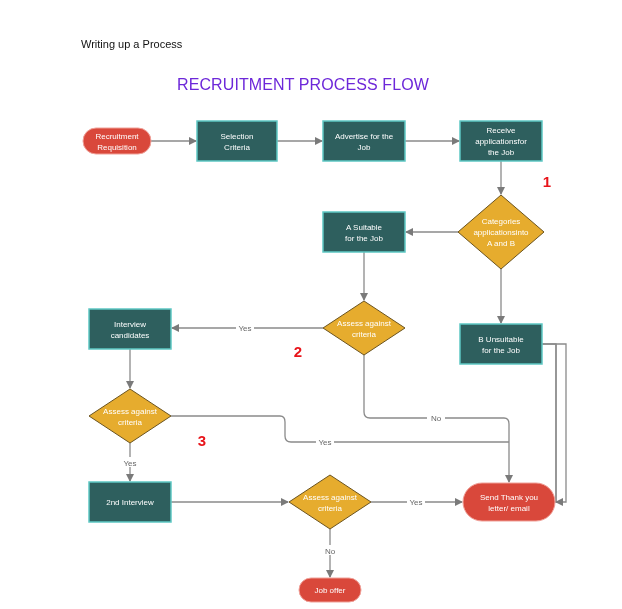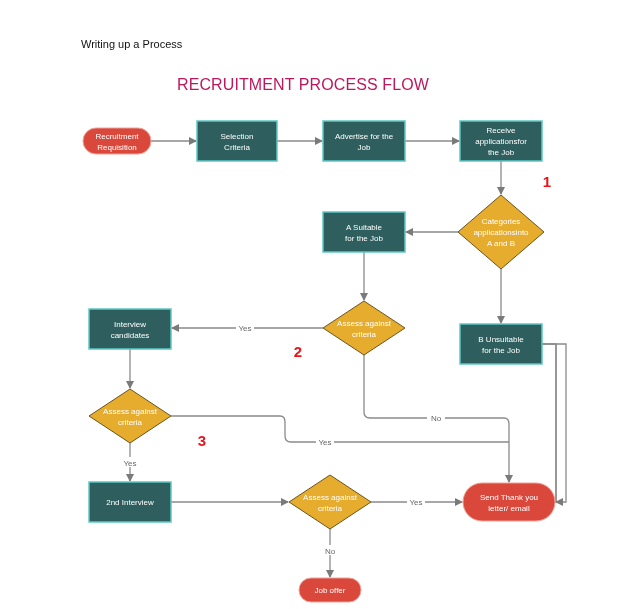--- a/index.html
+++ b/index.html
@@ -1,18 +1,18 @@
 <!DOCTYPE html>
 <html><head>
 <meta charset="utf-8">
 <style>
   html, body { margin:0; padding:0; background:#ffffff; }
   body { width:622px; height:609px; position:relative; overflow:hidden; font-family:"Liberation Sans", sans-serif; }
   .doc-heading { position:absolute; left:81px; top:38px; font-size:11px; color:#111; }
-  .chart-title { position:absolute; left:177px; top:76px; font-size:16px; color:#be185d; letter-spacing:0.1px; }
+  .chart-title { position:absolute; left:177px; top:76px; font-size:16px; color:#6d28d9; letter-spacing:0.1px; }
   svg.flow { position:absolute; left:0; top:0; }
   .node-text { font-family:"Liberation Sans", sans-serif; font-size:8px; fill:#ffffff; text-anchor:middle; }
   .edge-label { font-family:"Liberation Sans", sans-serif; font-size:8px; fill:#666; text-anchor:middle; }
   .marker-num { font-family:"Liberation Sans", sans-serif; font-size:15px; font-weight:bold; fill:#e8141a; text-anchor:middle; }
 </style>
 </head>
 <body>
 
 <div class="doc-heading">Writing up a Process</div>
 <div class="chart-title">RECRUITMENT PROCESS FLOW</div>

